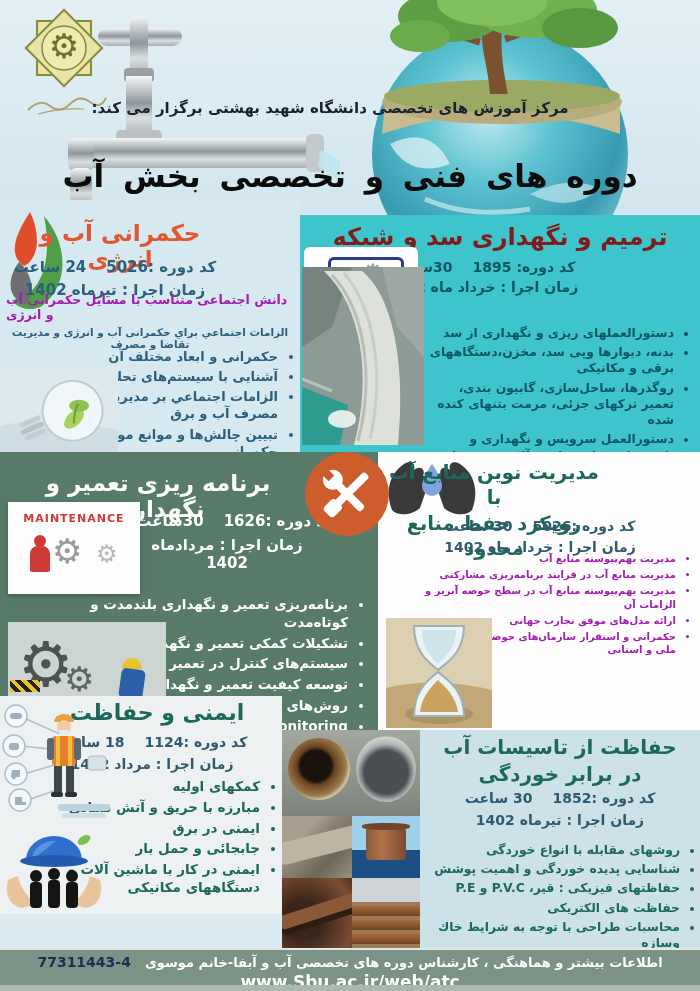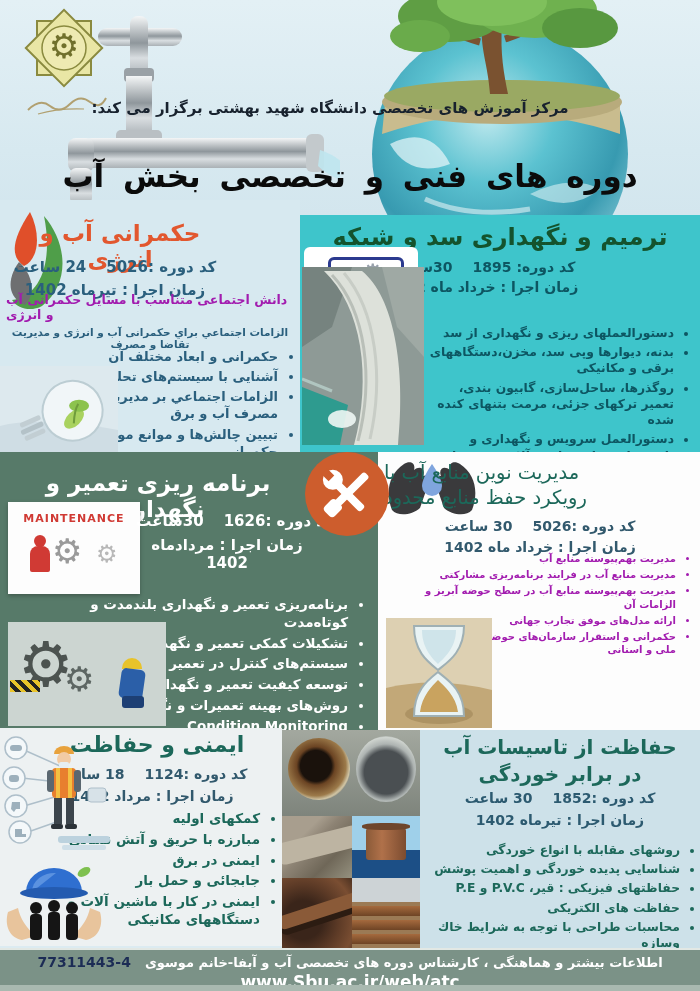--- a/index.html
+++ b/index.html
@@ -38,21 +38,21 @@
   .card-gov .meta1{position:absolute;right:90px;top:58px;width:190px;font-size:15px;color:#2a5f7d;}
   .card-gov .meta2{position:absolute;right:90px;top:81px;width:190px;text-align:center;font-size:15px;font-weight:bold;color:#2a5f7d;}
   .card-gov .desc1{position:absolute;right:8px;top:92px;width:286px;text-align:left;font-size:12.5px;font-weight:bold;color:#a21caf;}
   .card-gov .desc2{position:absolute;right:4px;top:126px;width:292px;text-align:center;font-size:10.5px;font-weight:bold;color:#2a5f7d;}
   .card-gov ul{position:absolute;right:6px;top:148px;width:288px;font-size:13px;color:#2a5f7d;}
   .card-gov .flame-wrap{position:absolute;right:228px;top:10px;width:72px;height:108px;}
   .bulb-img{position:absolute;left:0;top:166px;width:118px;height:86px;overflow:hidden;}
 
   
   .card-dams{position:absolute;left:300px;top:215px;width:400px;height:237px;background:#3ec5cb;}
-  .card-dams .c-title{position:absolute;left:0;top:8px;width:400px;text-align:center;font-size:24px;font-weight:bold;color:#14532d;}
+  .card-dams .c-title{position:absolute;left:0;top:8px;width:400px;text-align:center;font-size:24px;font-weight:bold;color:#7f1d1d;}
   .card-dams .meta1{position:absolute;right:120px;top:44px;width:195px;font-size:14px;color:#0d5662;}
   .card-dams .meta2{position:absolute;right:120px;top:64px;width:195px;text-align:center;font-size:14px;font-weight:bold;color:#0d5662;}
   .card-dams ul{position:absolute;right:10px;top:110px;width:268px;font-size:12.3px;color:#0d5662;}
   .gears-illu{position:absolute;left:4px;top:32px;width:114px;height:78px;background:#ffffff;border-radius:6px;overflow:hidden;}
   .gears-illu .frame{position:absolute;left:24px;top:10px;width:76px;height:52px;border:3px solid #2b3a8f;border-radius:6px;}
   .gears-illu .g1{position:absolute;left:58px;top:14px;font-size:24px;color:#98a1ab;line-height:1;}
   .gears-illu .g2{position:absolute;left:42px;top:32px;font-size:16px;color:#e0923c;line-height:1;}
   .gears-illu .leaf{position:absolute;width:10px;height:22px;border-radius:50% 50% 50% 50%;background:#8a5bb0;}
   .gears-illu .leaf.l1{left:4px;top:28px;transform:rotate(-18deg);}
   .gears-illu .leaf.l2{left:102px;top:26px;transform:rotate(16deg);background:#b06ad0;}
@@ -79,29 +79,29 @@
   .mech-box .bigGear{position:absolute;left:10px;top:12px;font-size:62px;color:#4c5350;line-height:1;}
   .mech-box .smGear{position:absolute;left:56px;top:40px;font-size:34px;color:#5d6663;line-height:1;}
   .mech-box .caution{position:absolute;left:2px;top:58px;width:30px;height:12px;background:repeating-linear-gradient(45deg,#e8c32a 0 4px,#222 4px 8px);}
   .worker{position:absolute;left:112px;top:36px;width:26px;height:52px;}
   .worker .helm{position:absolute;left:2px;top:0;width:20px;height:11px;background:#e8c32a;border-radius:10px 10px 0 0;}
   .worker .bod{position:absolute;left:0;top:11px;width:24px;height:30px;background:#2b5fa8;border-radius:5px;transform:rotate(8deg);}
   .worker .leg{position:absolute;left:2px;top:38px;width:22px;height:12px;background:#1d3f74;border-radius:3px;}
 
   
   .card-water{position:absolute;left:378px;top:452px;width:322px;height:278px;background:#fdfdfd;}
-  .card-water .c-title{position:absolute;right:96px;top:8px;width:220px;text-align:left;font-size:19.5px;font-weight:normal;color:#1c685a;line-height:1.3;}
+  .card-water .c-title{position:absolute;right:96px;top:8px;width:220px;text-align:center;font-size:19.5px;font-weight:bold;color:#1c685a;line-height:1.3;}
   .hands-icon{position:absolute;left:4px;top:0px;width:100px;height:72px;}
   .card-water .meta1{position:absolute;right:60px;top:66px;width:200px;font-size:14px;color:#32596d;}
   .card-water .meta2{position:absolute;right:60px;top:87px;width:200px;text-align:center;font-size:14px;font-weight:bold;color:#32596d;}
   .card-water ul{position:absolute;right:8px;top:100px;width:306px;font-size:10px;color:#a21caf;}
   .hourglass-img{position:absolute;left:8px;top:166px;width:106px;height:110px;overflow:hidden;}
 
   
-  .card-safe{position:absolute;left:0;top:728px;width:282px;height:218px;background:#edf1f2;}
+  .card-safe{position:absolute;left:0;top:696px;width:282px;height:218px;background:#edf1f2;}
   .card-safe .c-title{position:absolute;right:20px;top:4px;width:210px;text-align:center;font-size:22px;font-weight:bold;color:#1c685a;}
   .card-safe .meta1{position:absolute;right:30px;top:38px;width:200px;font-size:14px;color:#32596d;}
   .card-safe .meta2{position:absolute;right:30px;top:60px;width:200px;text-align:center;font-size:14px;font-weight:bold;color:#32596d;}
   .card-safe ul{position:absolute;right:6px;top:82px;width:212px;font-size:13.5px;color:#1c685a;}
   .ppe-graphic{position:absolute;left:2px;top:4px;width:118px;height:120px;}
   .helmet-img{position:absolute;left:2px;top:124px;width:104px;height:92px;}
 
   .pipes-strip{position:absolute;left:282px;top:730px;width:138px;height:218px;background:#8d938e;overflow:hidden;}
   .ph{position:absolute;overflow:hidden;}
   .ph1{left:0;top:0;width:138px;height:86px;background:linear-gradient(180deg,#a3a89f,#7e847c);}

